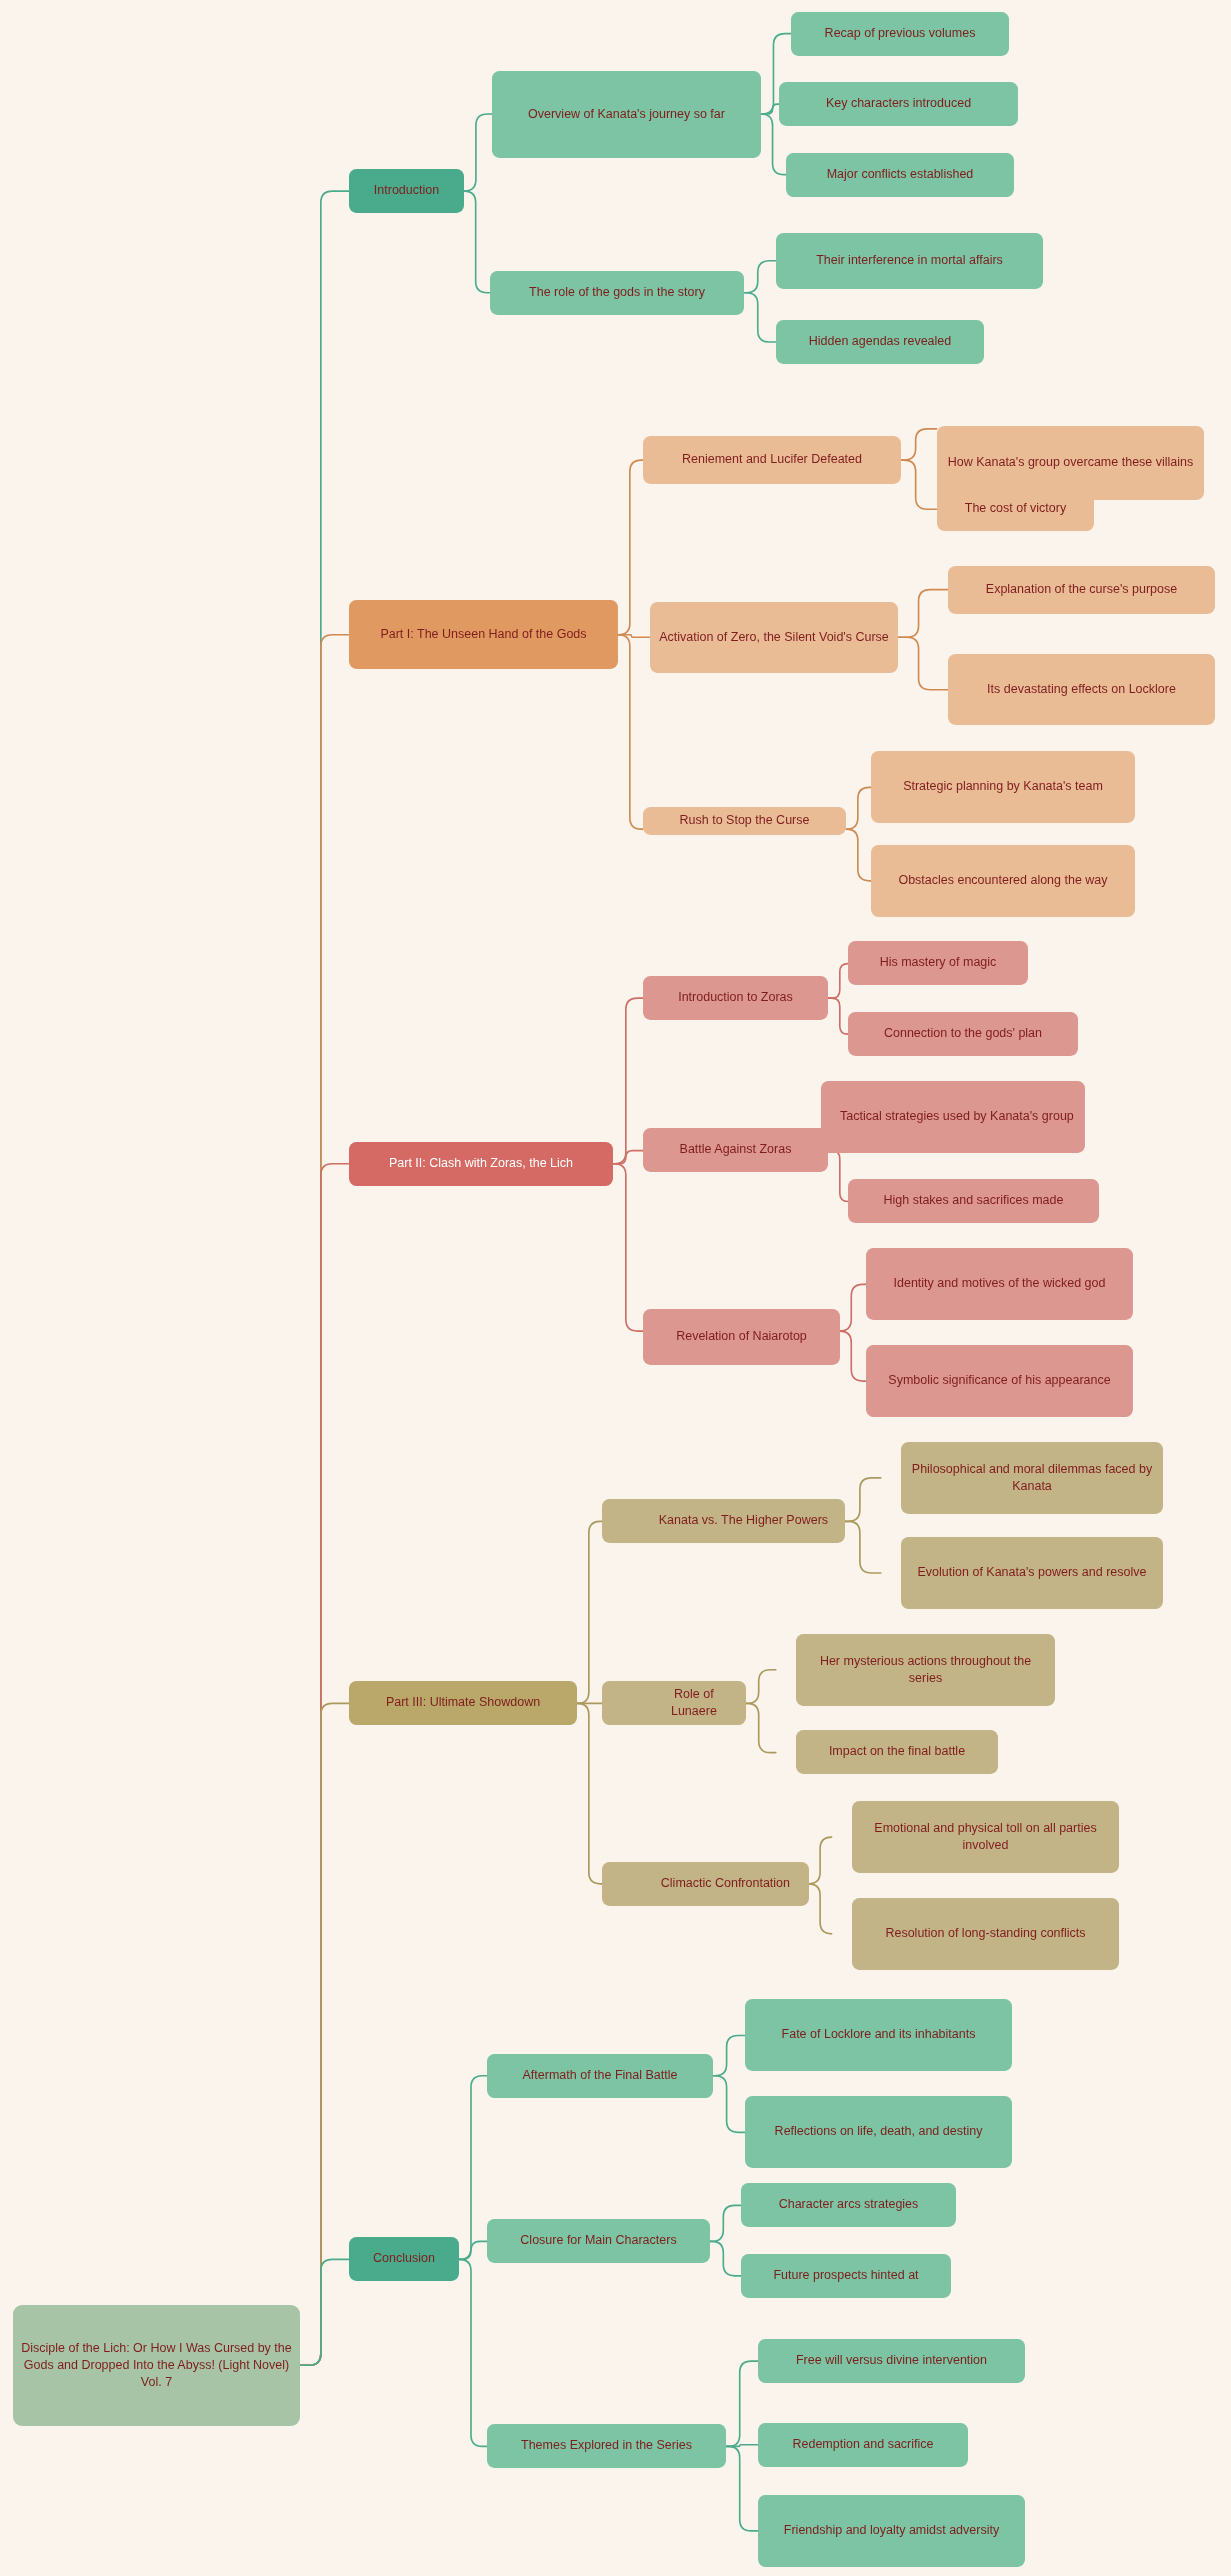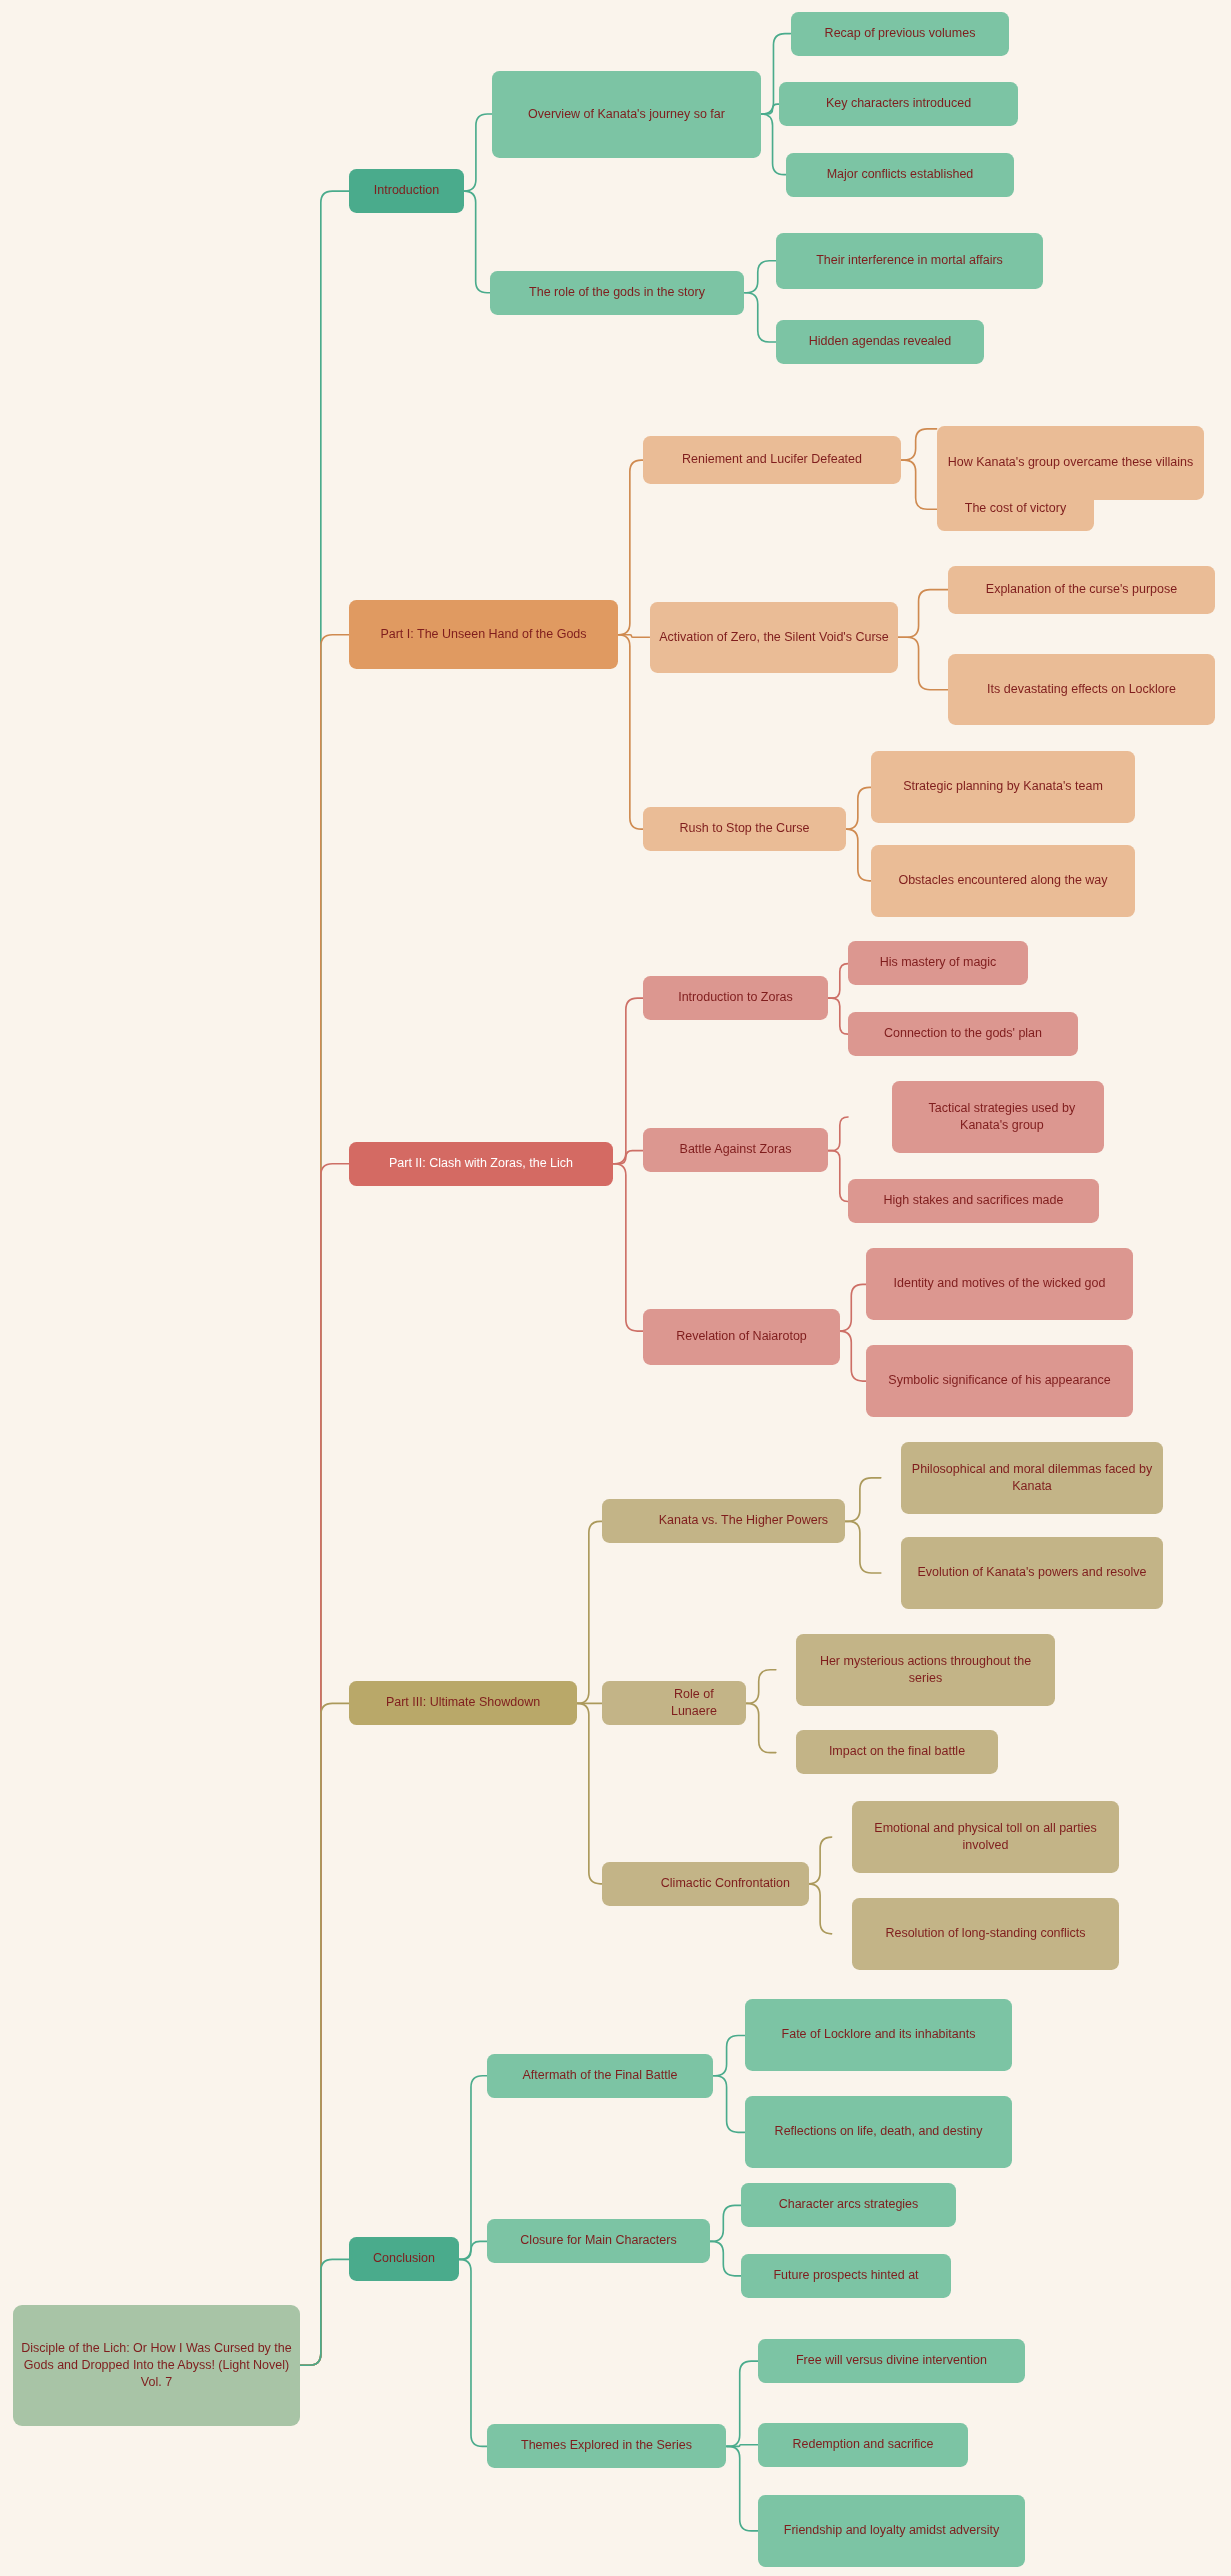--- a/index.html
+++ b/index.html
@@ -164,21 +164,21 @@
       </div>
       <div class="node c-orange2 n-l2" style="left: 650px; top: 602px; width: 248px; height: 71px;">
         <span>Activation of Zero, the Silent Void's Curse</span>
       </div>
       <div class="node c-orange3 n-l3" style="left: 948px; top: 566px; width: 267px; height: 48px;">
         <span>Explanation of the curse's purpose</span>
       </div>
       <div class="node c-orange3 n-l3" style="left: 948px; top: 654px; width: 267px; height: 71px;">
         <span>Its devastating effects on Locklore</span>
       </div>
-      <div class="node c-orange2 n-l2" style="left: 643px; top: 807px; width: 203px; height: 44px; align-items: center;">
+      <div class="node c-orange2 n-l2" style="left: 643px; top: 807px; width: 203px; height: 28px; align-items: center;">
         <span>Rush to Stop the Curse</span>
       </div>
       <div class="node c-orange3 n-l3" style="left: 871px; top: 751px; width: 264px; height: 72px;">
         <span>Strategic planning by Kanata's team</span>
       </div>
       <div class="node c-orange3 n-l3" style="left: 871px; top: 845px; width: 264px; height: 72px;">
         <span>Obstacles encountered along the way</span>
       </div>
       <div class="node c-red1 n-l1" style="left: 349px; top: 1142px; width: 264px; height: 44px;">
         <span>Part II: Clash with Zoras, the Lich</span>
@@ -188,21 +188,21 @@
       </div>
       <div class="node c-red3 n-l3" style="left: 848px; top: 941px; width: 180px; height: 44px;">
         <span>His mastery of magic</span>
       </div>
       <div class="node c-red3 n-l3" style="left: 848px; top: 1012px; width: 230px; height: 44px;">
         <span>Connection to the gods' plan</span>
       </div>
       <div class="node c-red2 n-l2" style="left: 643px; top: 1128px; width: 185px; height: 44px;">
         <span>Battle Against Zoras</span>
       </div>
-      <div class="node c-red3 n-l3" style="left: 892px; top: 1081px; width: 212px; height: 72px; padding-left: 16px;">
+      <div class="node c-red3 n-l3" style="left: 821px; top: 1081px; width: 264px; height: 72px; padding-left: 16px;">
         <span>Tactical strategies used by Kanata's group</span>
       </div>
       <div class="node c-red3 n-l3" style="left: 848px; top: 1179px; width: 251px; height: 44px;">
         <span>High stakes and sacrifices made</span>
       </div>
       <div class="node c-red2 n-l2" style="left: 643px; top: 1309px; width: 197px; height: 56px;">
         <span>Revelation of Naiarotop</span>
       </div>
       <div class="node c-red3 n-l3" style="left: 866px; top: 1248px; width: 267px; height: 72px;">
         <span>Identity and motives of the wicked god</span>

